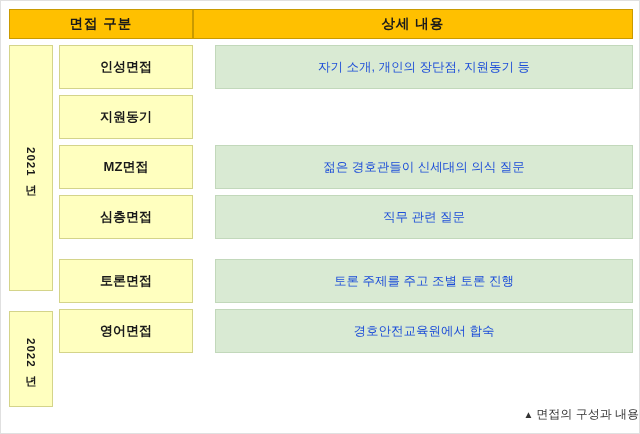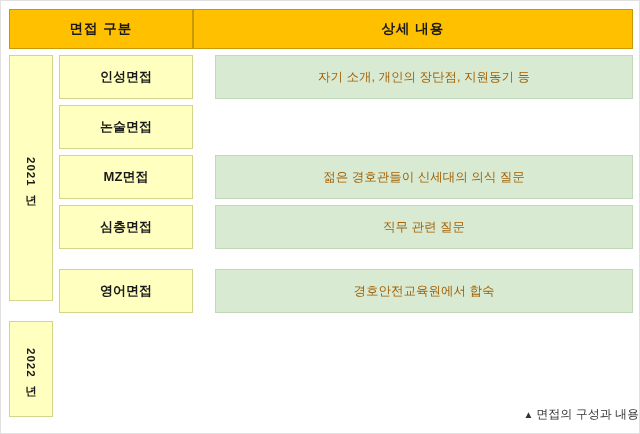--- a/index.html
+++ b/index.html
@@ -22,21 +22,21 @@
     background: #ffffff;
   }
   .table-wrap {
     position: absolute;
     left: 8px;
     top: 8px;
     width: 624px;
   }
   .header-row {
     display: flex;
-    height: 40px;
+    height: 30px;
     margin-bottom: 6px;
   }
   .head-cell {
     background: #ffc000;
     border: 1px solid #c99a00;
     display: flex;
     align-items: center;
     justify-content: center;
     font-size: 13.5px;
     font-weight: bold;
@@ -96,21 +96,21 @@
     color: #1a1a1a;
   }
   .desc-cell {
     flex: 1;
     background: #d9ead3;
     border: 1px solid #c2d8bb;
     display: flex;
     align-items: center;
     justify-content: center;
     font-size: 12.5px;
-    color: #a16207;
+    color: #1d4ed8;
   }
   .group-gap {
     height: 8px;
   }
   .caption {
     position: absolute;
     left: 0;
     right: 0;
     bottom: 10px;
     text-align: right;
@@ -143,36 +143,40 @@
       </div>
 
       <div class="rows-col">
 
         <div class="row">
           <div class="label-cell">인성면접</div>
           <div class="desc-cell">자기 소개, 개인의 장단점, 지원동기 등</div>
         </div>
 
         <div class="row">
-          <div class="label-cell">논술면접</div>
+          <div class="label-cell">지원동기</div>
         </div>
 
         <div class="row">
           <div class="label-cell">MZ면접</div>
           <div class="desc-cell">젊은 경호관들이 신세대의 의식 질문</div>
         </div>
 
         <div class="row">
           <div class="label-cell">심층면접</div>
           <div class="desc-cell">직무 관련 질문</div>
         </div>
 
 
         <div class="group-gap"></div>
 
+        <div class="row">
+          <div class="label-cell">토론면접</div>
+          <div class="desc-cell">토론 주제를 주고 조별 토론 진행</div>
+        </div>
 
         <div class="row">
           <div class="label-cell">영어면접</div>
           <div class="desc-cell">경호안전교육원에서 합숙</div>
         </div>
 
       </div>
     </div>
   </div>
 

